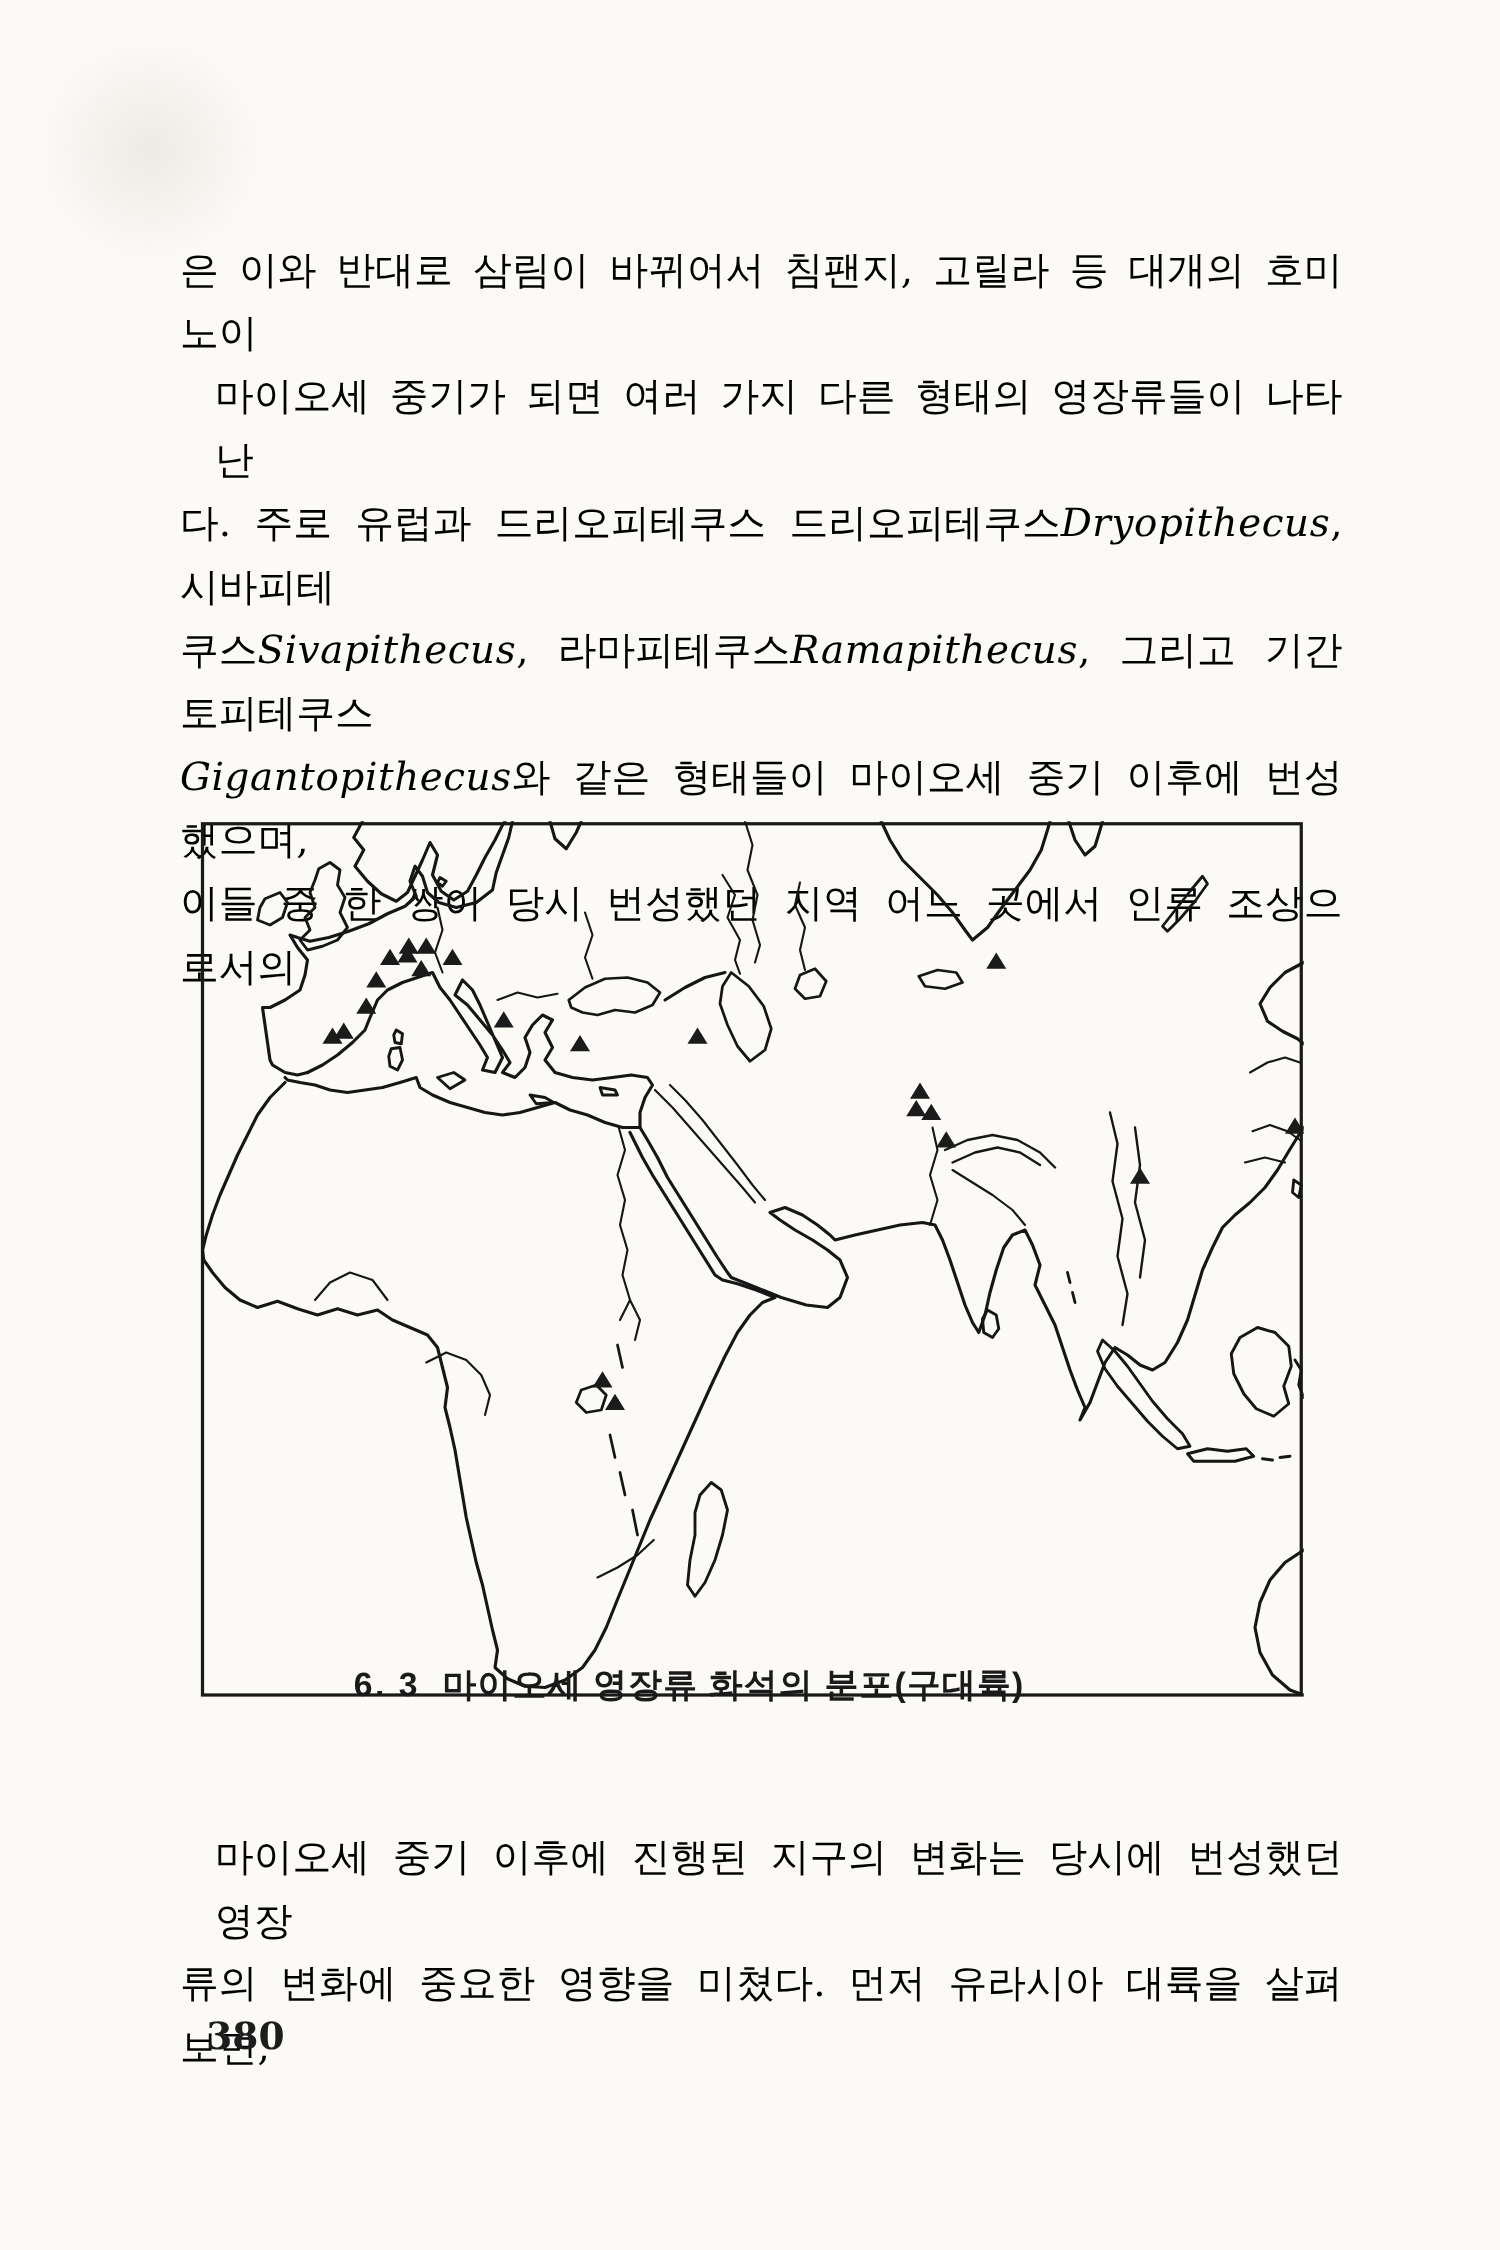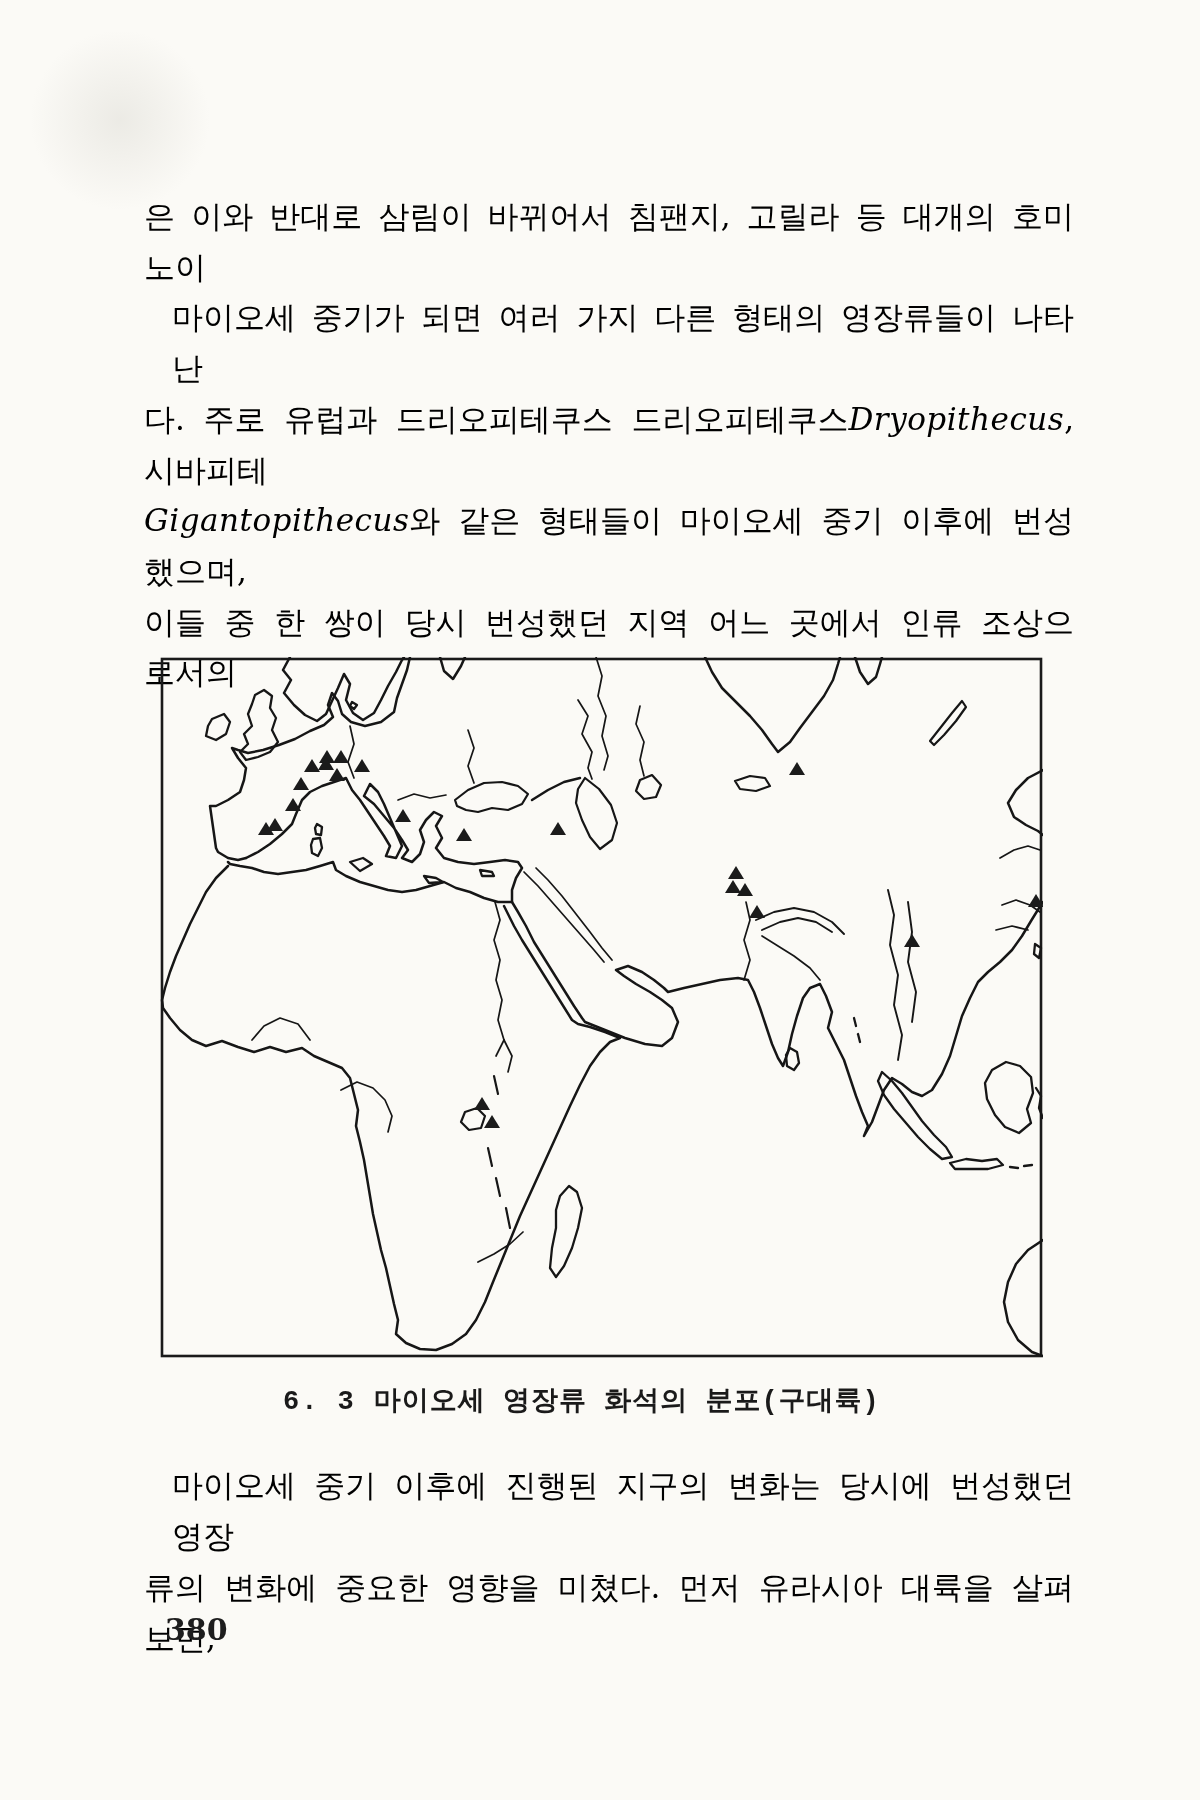--- a/index.html
+++ b/index.html
@@ -19,22 +19,22 @@
     font-size:31px;line-height:50.7px;
     letter-spacing:0px;word-spacing:6px;
     color:#000000;
   }
   #text-top{top:191px;}
   #text-bottom{top:1461px;}
   .tline{white-space:nowrap;}
   .tline.just{white-space:normal;text-align:justify;text-align-last:justify;}
   .lat{font-style:italic;letter-spacing:0.5px;margin-top:18px;}
   .figure-caption{
-    position:absolute;left:283px;top:1382px;
-    font-family:Liberation Mono, monospace;
+    position:absolute;left:283px;top:1330px;
+    font-family:Liberation Sans, sans-serif;
     font-weight:600;font-size:27px;color:#1a1a1a;
     white-space:nowrap;letter-spacing:1px;
   }
   .figure-caption .fignum{margin-right:18px;letter-spacing:2px;}
   .page-number{
     position:absolute;left:165px;top:1612px;
     font-size:30px;font-weight:600;color:#1d1d1d;
     font-family:"DejaVu Serif","Liberation Serif",serif;
   }
   #map-svg{position:absolute;left:160px;top:657px;}
@@ -49,20 +49,21 @@
 </style>
 </head>
 <body>
 
 <div class="scan-shade"></div>
 
 <div id="text-top" class="textblock">
     <div class="tline just"><span>은 이와 반대로 삼림이 바뀌어서 침팬지, 고릴라 등 대개의 호미노이</span></div>
     <div class="tline just" style="padding-left: 28px;"><span>마이오세 중기가 되면 여러 가지 다른 형태의 영장류들이 나타난</span></div>
     <div class="tline just"><span>다. 주로 유럽과 드리오피테쿠스 드리오피테쿠스</span><span class="lat">Dryopithecus</span><span>, 시바피테</span></div>
+    <div class="tline just"><span>쿠스</span><span class="lat">Sivapithecus</span><span>, 라마피테쿠스</span><span class="lat">Ramapithecus</span><span>, 그리고 기간토피테쿠스</span></div>
     <div class="tline just"><span class="lat">Gigantopithecus</span><span>와 같은 형태들이 마이오세 중기 이후에 번성했으며,</span></div>
     <div class="tline just"><span>이들 중 한 쌍이 당시 번성했던 지역 어느 곳에서 인류 조상으로서의</span></div>
   </div>
 
 <svg id="map-svg" width="883" height="701" viewBox="160 657 883 701" xmlns="http://www.w3.org/2000/svg">
   <rect class="frame" x="162" y="659" width="879" height="697"></rect>
   <g id="map-coastlines">
       <path d="M290,657 L283,670 291,680 284,693 294,705 305,715 317,721 326,714 332,701 338,688 344,674 350,684 346,700 353,713 363,720 374,713 381,700 388,686 396,672 402,660 404,657" class="coast"></path>
       <path d="M440,657 L444,671 453,679 461,666 465,657" class="coast"></path>
       <path d="M410,657 L407,670 402,684 397,698 394,712 381,722 365,726 351,722 342,714 338,701 332,693 328,705 333,717 324,725 310,731 295,739 279,745 263,750 248,753 238,750 232,748 238,758 246,768 244,780 240,792 228,800 216,806 210,806 212,820 214,834 216,848 218,852 228,858 238,860 246,858" class="coast"></path>

